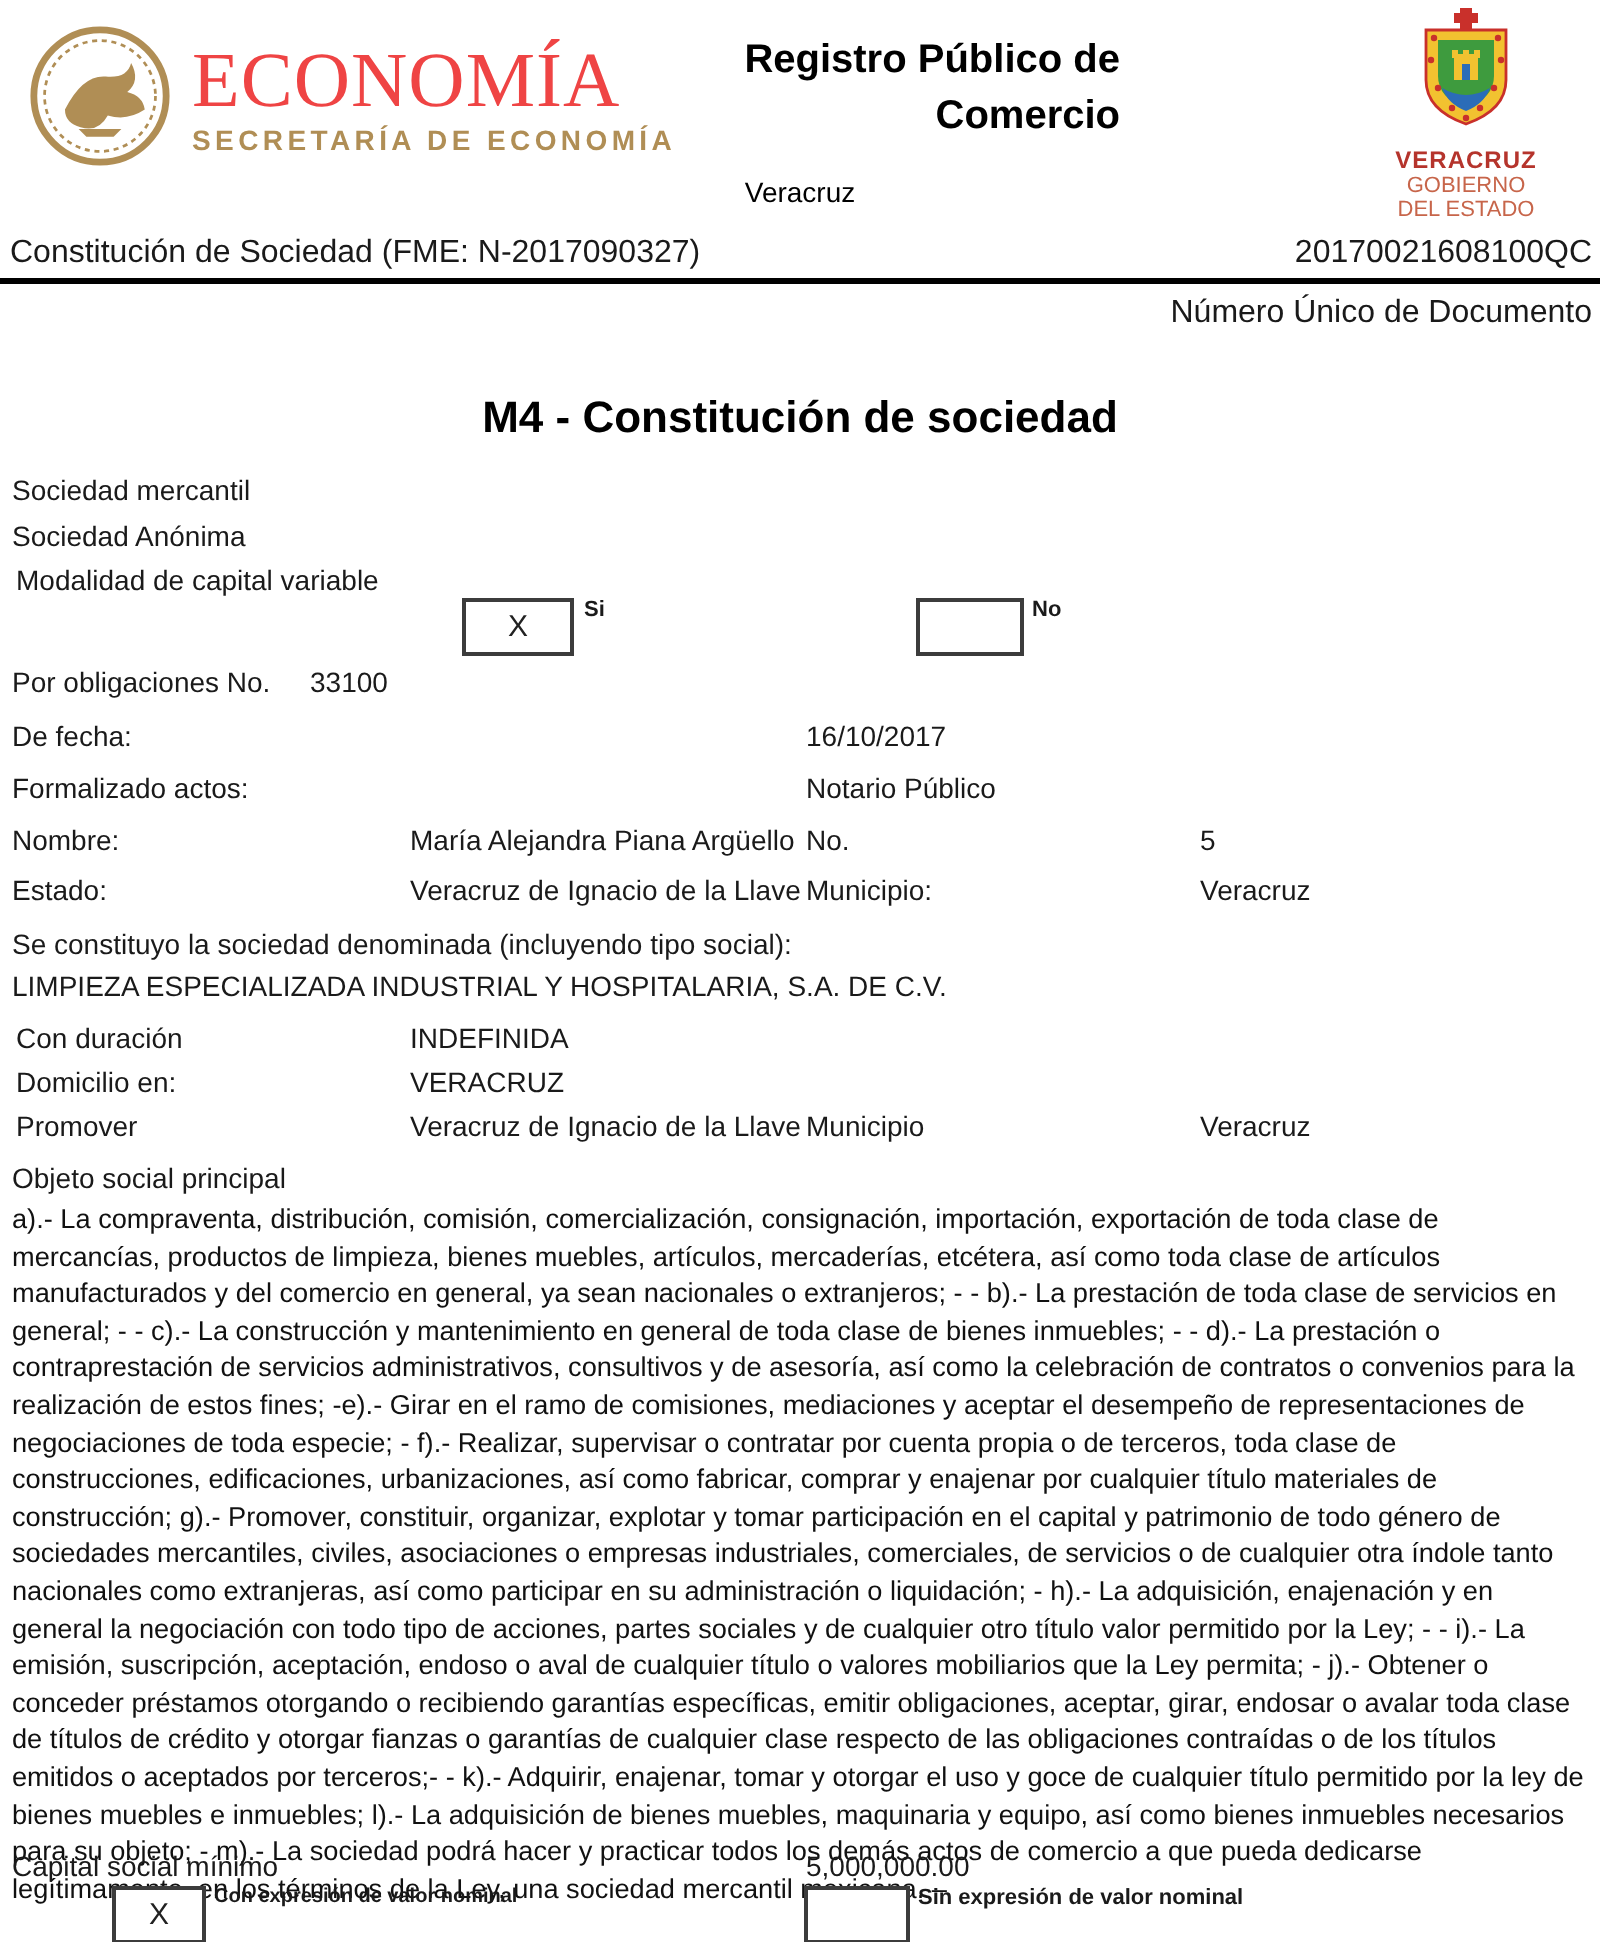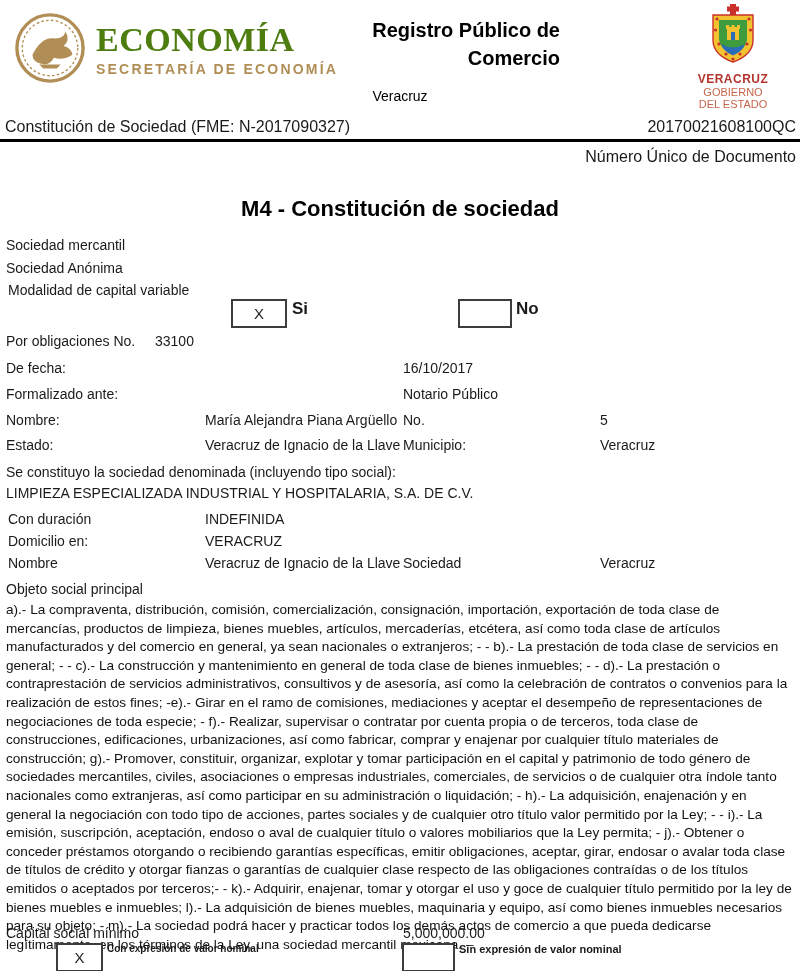--- a/index.html
+++ b/index.html
@@ -10,22 +10,22 @@
     font-family:"Liberation Sans", sans-serif;
     color:#1a1a1a;
     overflow:hidden;
   }
   
   .header { position:absolute; top:0; left:0; width:800px; height:112px; }
   .econ-logo { position:absolute; left:14px; top:12px; display:flex; align-items:center; gap:10px; }
   .econ-text { display:flex; flex-direction:column; }
   .econ-wordmark {
     font-family:"Liberation Serif", serif;
-    font-weight:bold; font-size:34px; line-height:34px;
-    color:#4d7c0f; letter-spacing:0.5px;
+    font-weight:normal; font-size:39px; line-height:34px;
+    color:#ef4444; letter-spacing:0.5px;
   }
   .econ-tagline {
     font-size:14px; font-weight:bold; letter-spacing:2.2px;
     color:#B08E55; margin-top:4px;
   }
   .center-title {
     position:absolute; left:240px; top:16px; width:320px;
     text-align:right; font-weight:bold; font-size:20px; line-height:28px; color:#000;
   }
   .center-sub {
@@ -53,21 +53,21 @@
   .c1 { left:155px; }
   .c2 { left:205px; }
   .c3 { left:403px; }
   .c4 { left:600px; }
   .checkbox {
     position:absolute; top:0; height:25px;
     border:2px solid #3c3c3c; background:#fff;
     display:flex; align-items:center; justify-content:center;
     font-size:15px; color:#222;
   }
-  .cb-label { font-weight:bold; font-size:17px; position:absolute; top:4px; }
+  .cb-label { font-weight:bold; font-size:11px; position:absolute; top:4px; }
   .objeto {
     position:absolute; left:6px; top:601px; width:789px;
     font-size:13.6px; line-height:18.6px; text-align:left; color:#111;
   }
 </style>
 </head>
 <body>
 
 <div class="page">
 
@@ -152,21 +152,21 @@
 
   <div class="row" style="top:333px">
     <span class="lab c0">Por obligaciones No.</span>
     <span class="c1">33100</span>
   </div>
   <div class="row" style="top:360px">
     <span class="lab c0">De fecha:</span>
     <span class="c3">16/10/2017</span>
   </div>
   <div class="row" style="top:386px">
-    <span class="lab c0">Formalizado ante:</span>
+    <span class="lab c0">Formalizado actos:</span>
     <span class="c3">Notario Público</span>
   </div>
   <div class="row" style="top:412px">
     <span class="lab c0">Nombre:</span>
     <span class="c2">María Alejandra Piana Argüello</span>
     <span class="lab c3">No.</span>
     <span class="c4">5</span>
   </div>
   <div class="row" style="top:437px">
     <span class="lab c0">Estado:</span>
@@ -184,23 +184,23 @@
 
   <div class="row" style="top:511px">
     <span class="lab c0b">Con duración</span>
     <span class="c2">INDEFINIDA</span>
   </div>
   <div class="row" style="top:533px">
     <span class="lab c0b">Domicilio en:</span>
     <span class="c2">VERACRUZ</span>
   </div>
   <div class="row" style="top:555px">
-    <span class="lab c0b">Nombre</span>
+    <span class="lab c0b">Promover</span>
     <span class="c2">Veracruz de Ignacio de la Llave</span>
-    <span class="lab c3">Sociedad</span>
+    <span class="lab c3">Municipio</span>
     <span class="c4">Veracruz</span>
   </div>
 
   <div class="row" style="top:581px">
     <span class="lab c0">Objeto social principal</span>
   </div>
   <div class="objeto">a).- La compraventa, distribución, comisión, comercialización, consignación, importación, exportación de toda clase de mercancías, productos de limpieza, bienes muebles, artículos, mercaderías, etcétera, así como toda clase de artículos manufacturados y del comercio en general, ya sean nacionales o extranjeros; - - b).- La prestación de toda clase de servicios en general; - - c).- La construcción y mantenimiento en general de toda clase de bienes inmuebles; - - d).- La prestación o contraprestación de servicios administrativos, consultivos y de asesoría, así como la celebración de contratos o convenios para la realización de estos fines; -e).- Girar en el ramo de comisiones, mediaciones y aceptar el desempeño de representaciones de negociaciones de toda especie; - f).- Realizar, supervisar o contratar por cuenta propia o de terceros, toda clase de construcciones, edificaciones, urbanizaciones, así como fabricar, comprar y enajenar por cualquier título materiales de construcción; g).- Promover, constituir, organizar, explotar y tomar participación en el capital y patrimonio de todo género de sociedades mercantiles, civiles, asociaciones o empresas industriales, comerciales, de servicios o de cualquier otra índole tanto nacionales como extranjeras, así como participar en su administración o liquidación; - h).- La adquisición, enajenación y en general la negociación con todo tipo de acciones, partes sociales y de cualquier otro título valor permitido por la Ley; - -  i).- La emisión, suscripción, aceptación, endoso o aval de cualquier título o valores mobiliarios que la Ley permita; - j).- Obtener o conceder préstamos otorgando o recibiendo garantías específicas, emitir obligaciones, aceptar, girar, endosar o avalar toda clase de títulos de crédito y otorgar fianzas o garantías de cualquier clase respecto de las obligaciones contraídas o de los títulos emitidos o aceptados por terceros;- - k).- Adquirir, enajenar, tomar y otorgar el uso y goce de cualquier título permitido por la ley de bienes muebles e inmuebles; l).- La adquisición de bienes muebles, maquinaria y equipo, así como bienes inmuebles necesarios para su objeto; - m).- La sociedad podrá hacer y practicar todos los demás actos de comercio a que pueda dedicarse legítimamente, en los términos de la Ley, una sociedad mercantil mexicana. –</div>
 
   <div class="row" style="top:925px">
     <span class="lab c0">Capital social mínimo</span>

